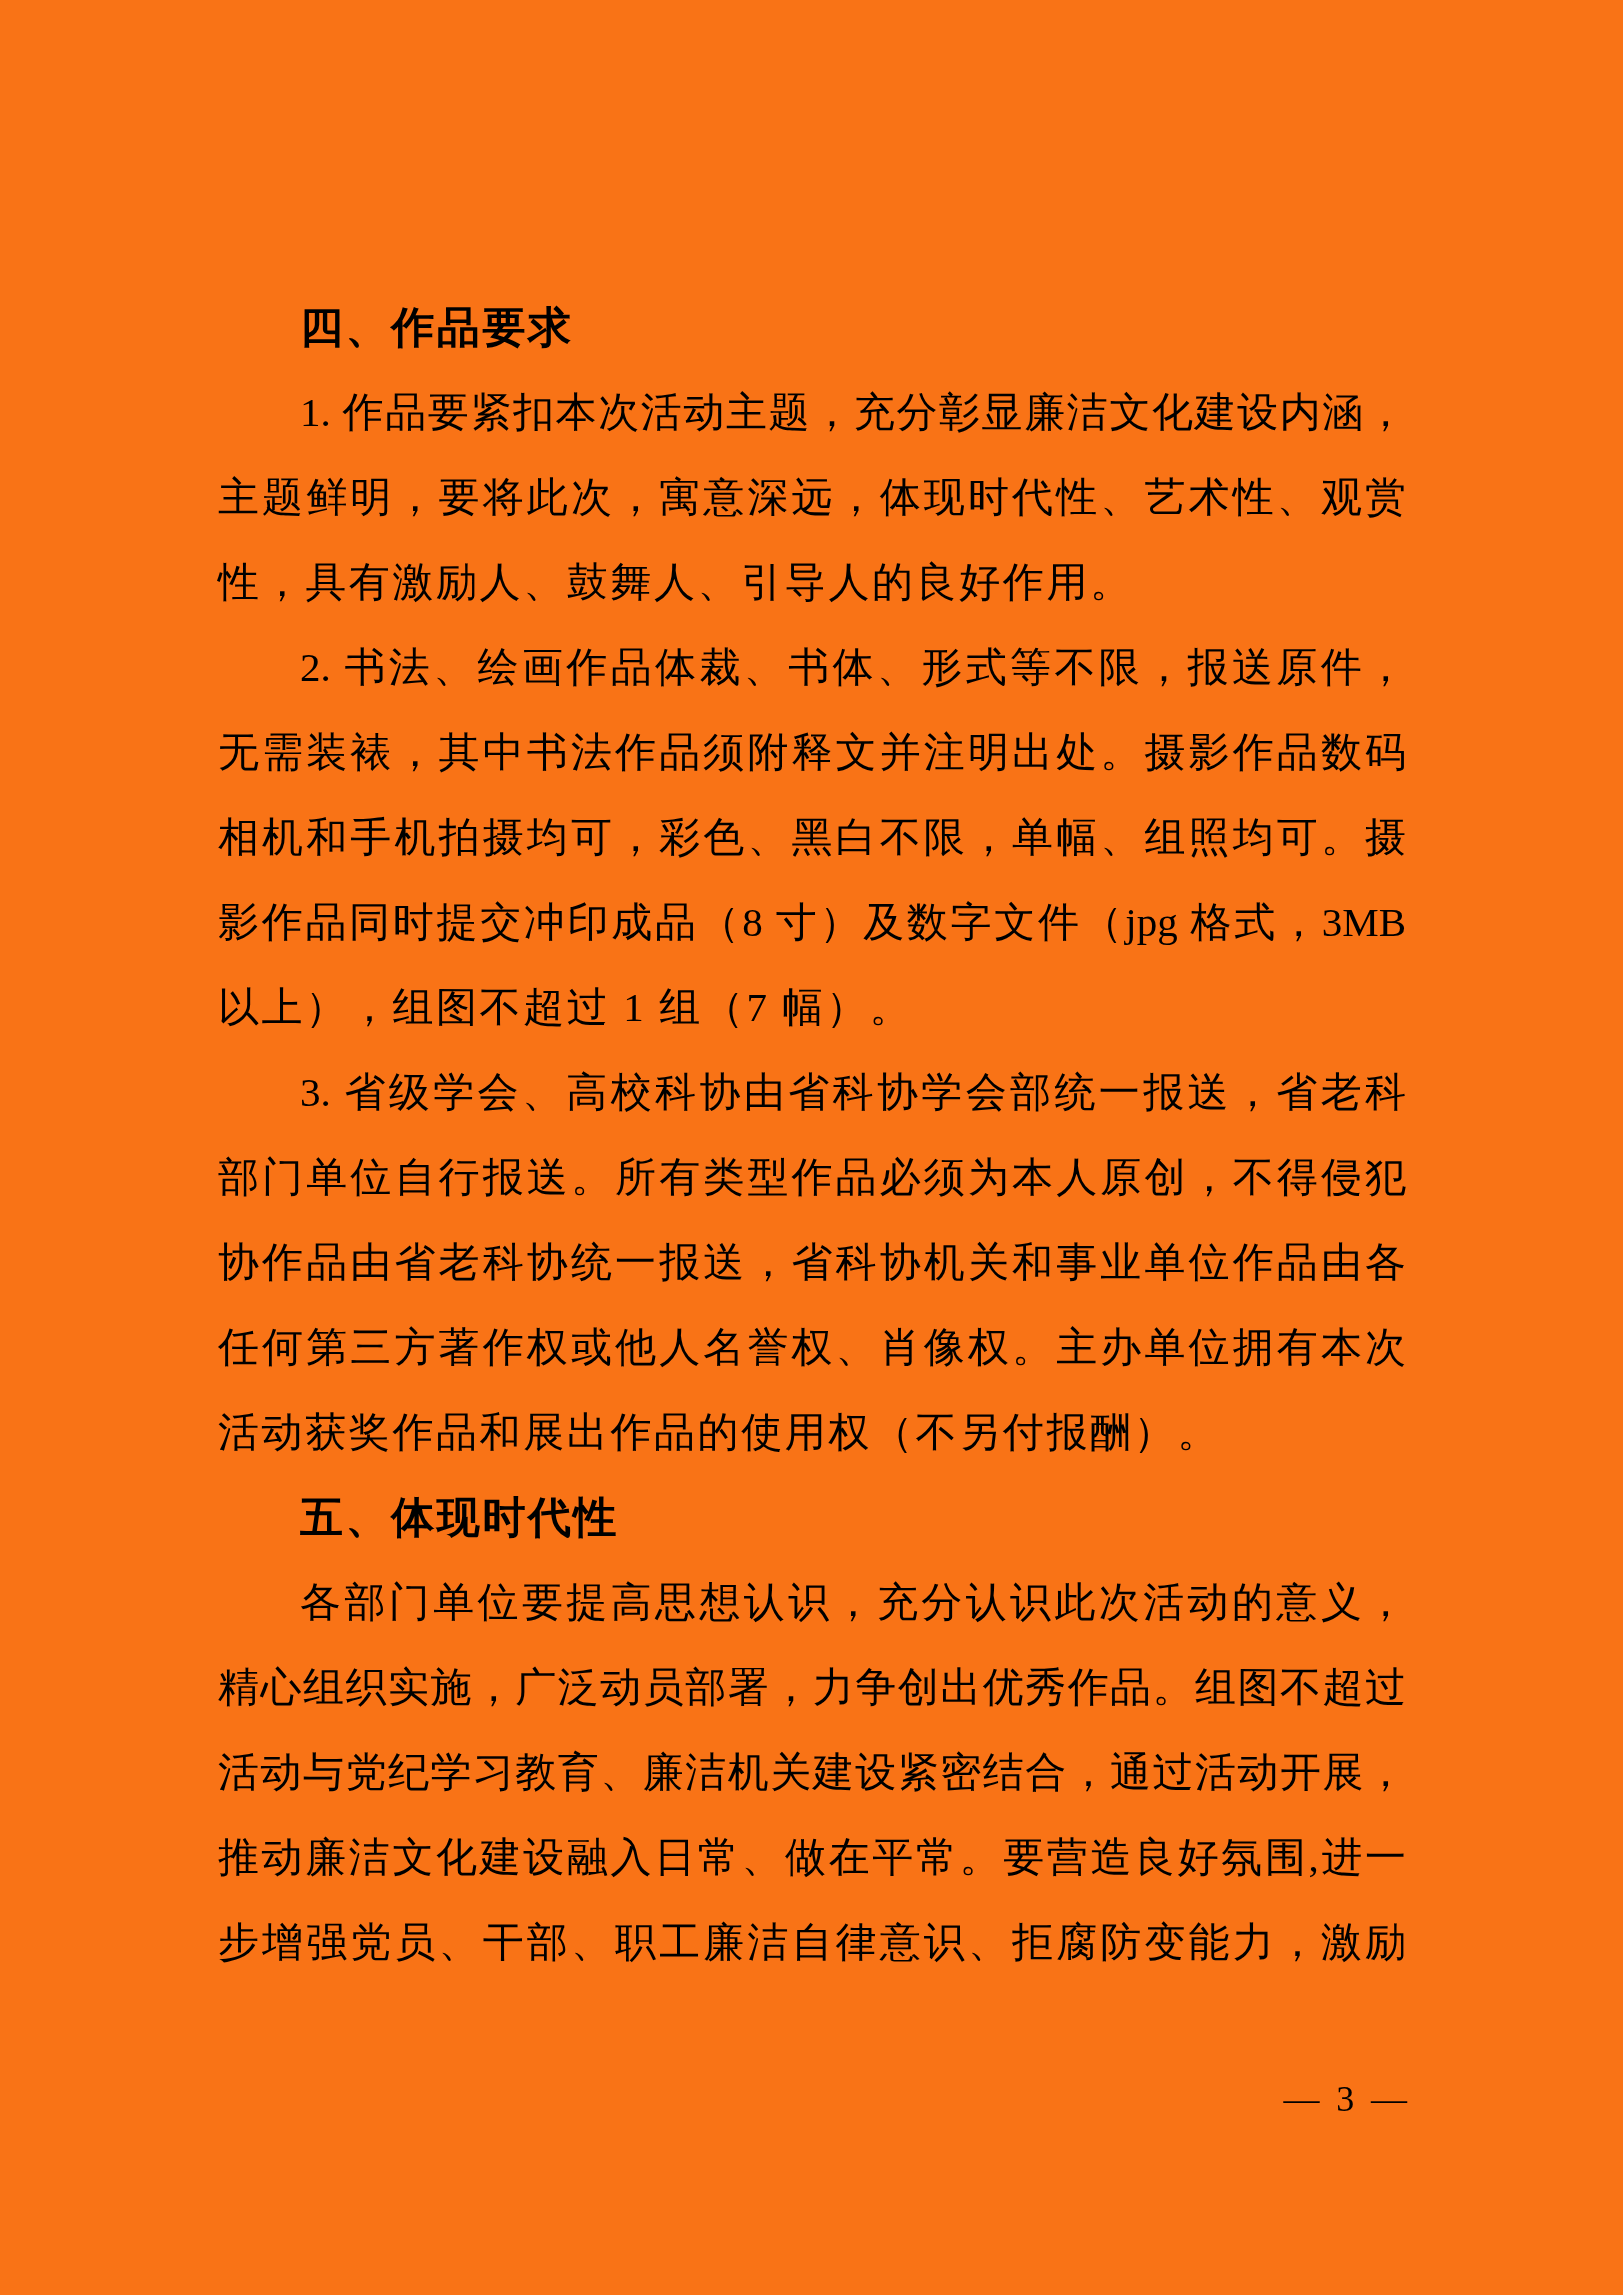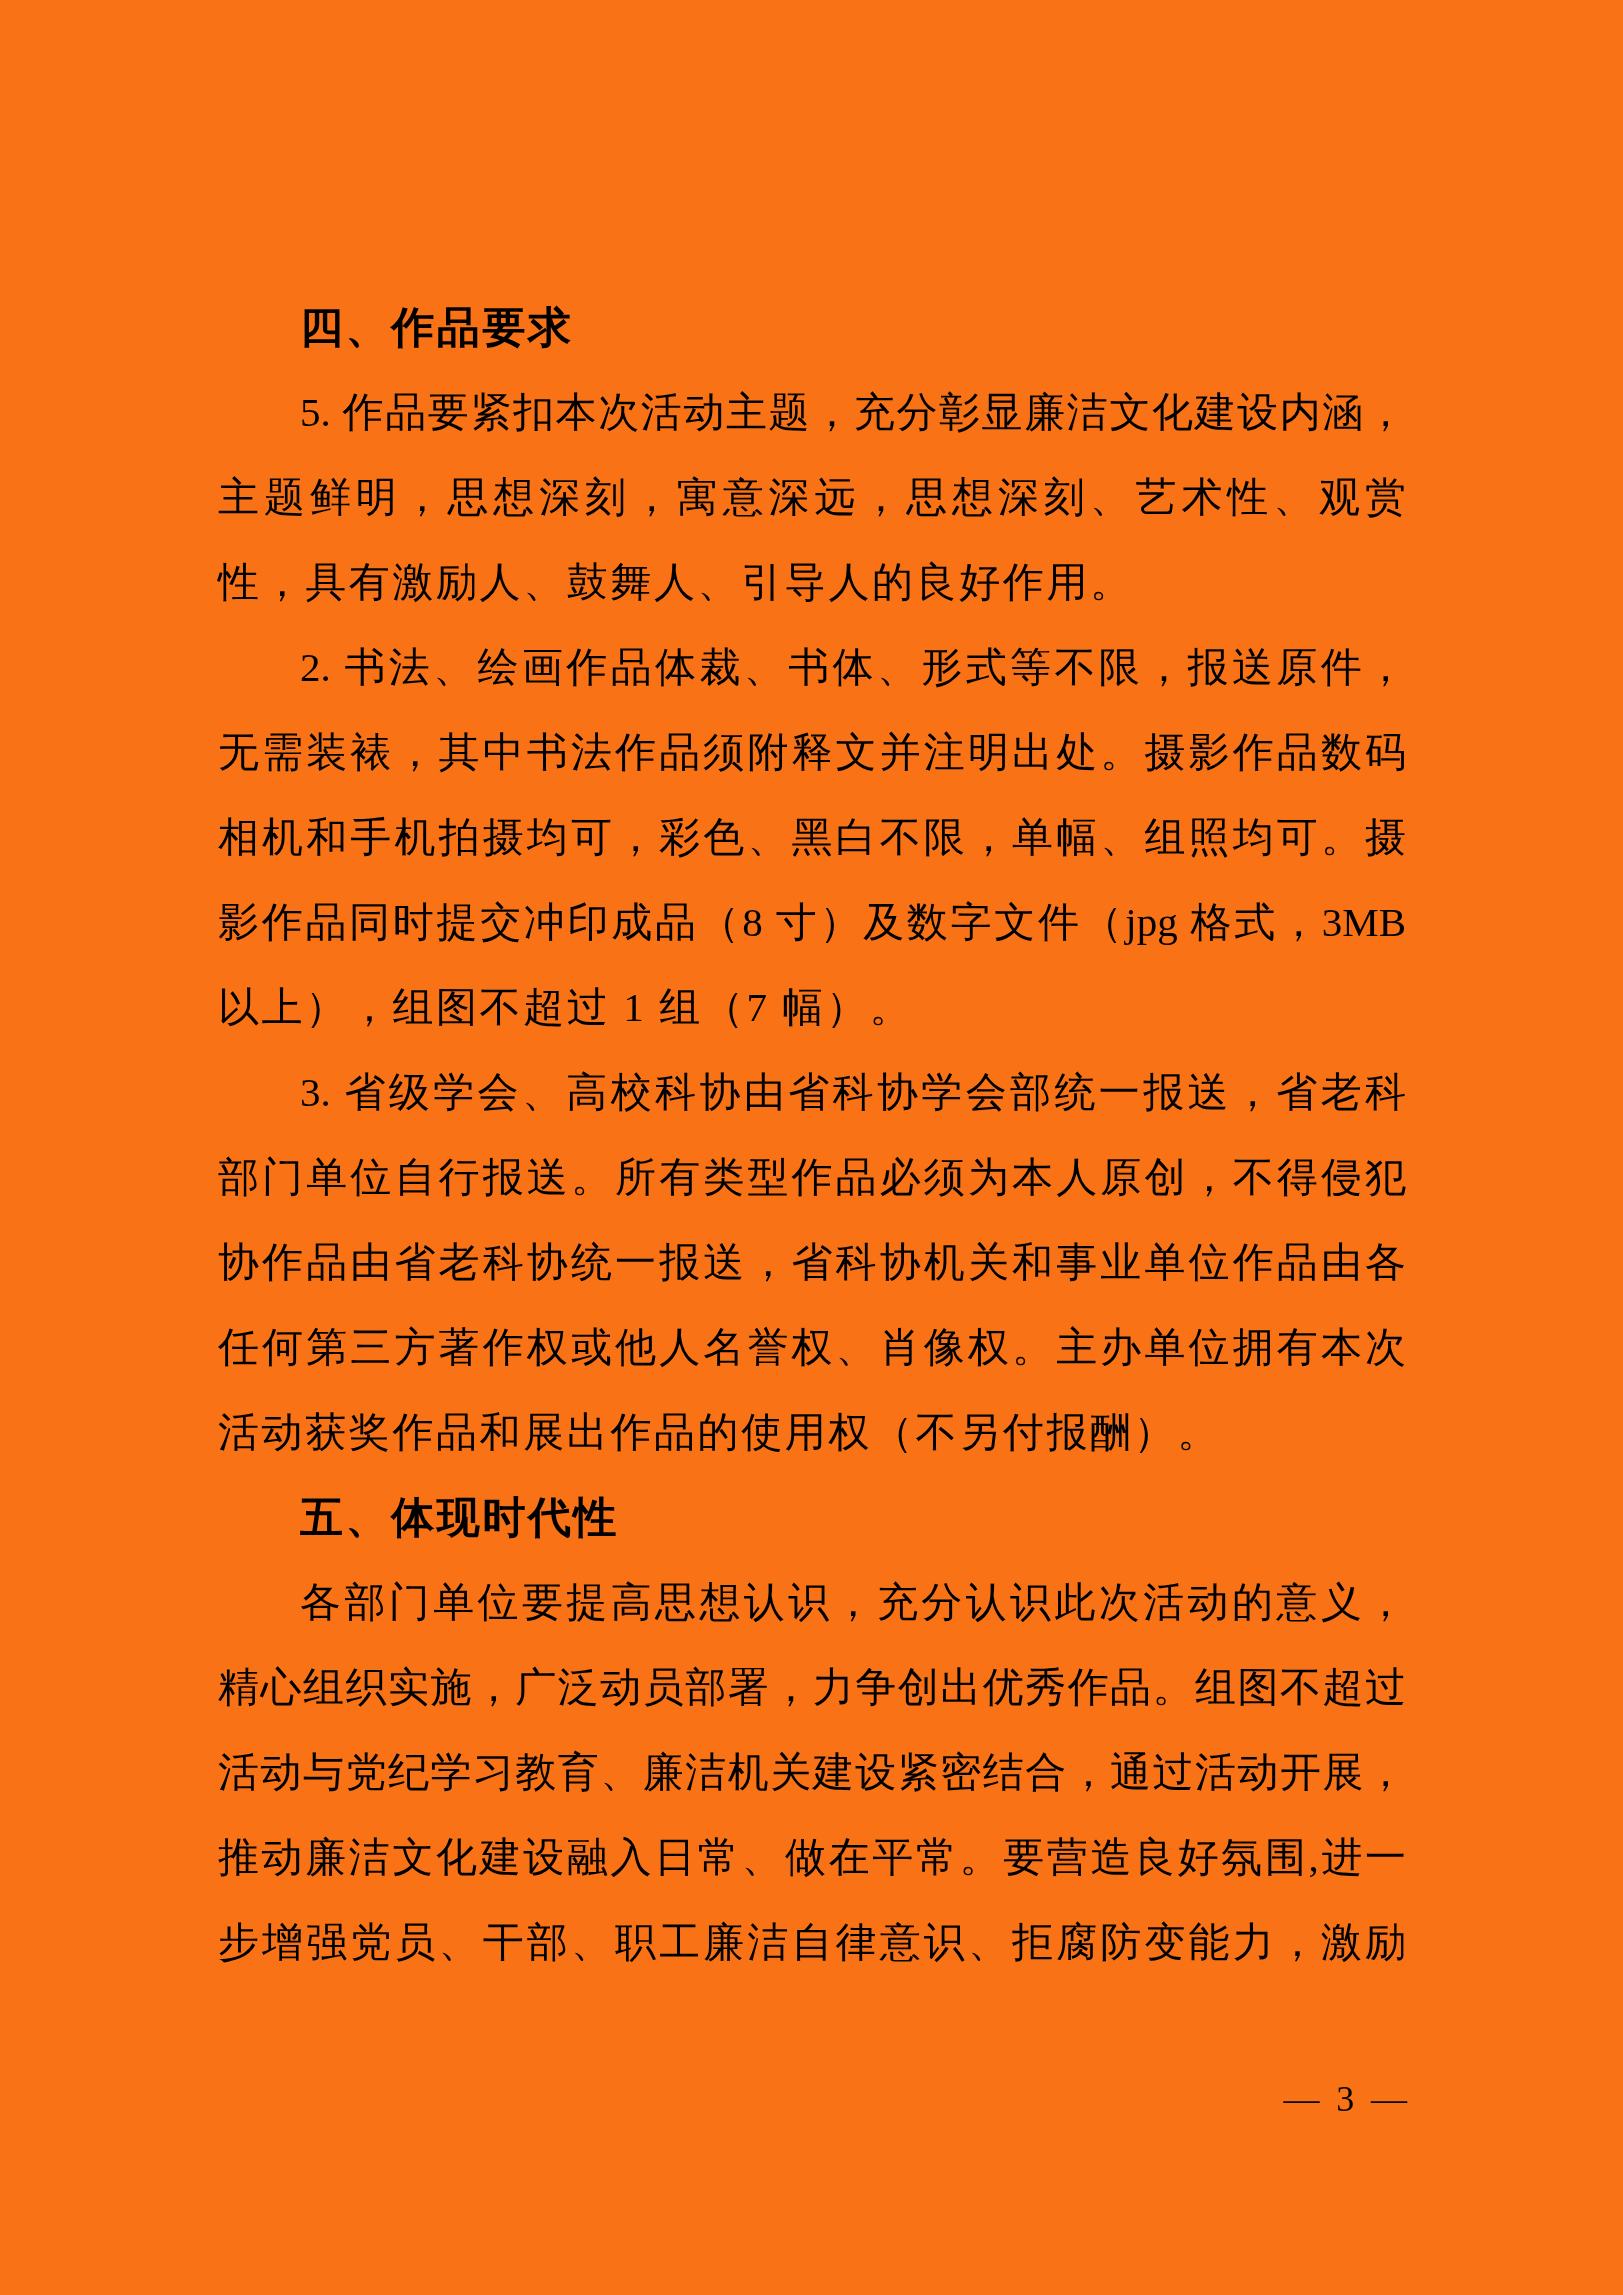--- a/index.html
+++ b/index.html
@@ -58,22 +58,22 @@
     letter-spacing: 3.9px;
     white-space: nowrap;
   }
 </style>
 </head>
 <body>
 
 <div class="page">
   <main class="content" id="doc-content">
       <div class="row heading indent">四、作品要求</div>
-      <div class="row body-line indent fill">5. 作品要紧扣本次活动主题，充分彰显廉洁文化建设内涵，</div>
-      <div class="row body-line fill">主题鲜明，思想深刻，寓意深远，思想深刻、艺术性、观赏</div>
+      <div class="row body-line indent fill">1. 作品要紧扣本次活动主题，充分彰显廉洁文化建设内涵，</div>
+      <div class="row body-line fill">主题鲜明，要将此次，寓意深远，体现时代性、艺术性、观赏</div>
       <div class="row body-line">性，具有激励人、鼓舞人、引导人的良好作用。</div>
       <div class="row body-line indent fill">2. 书法、绘画作品体裁、书体、形式等不限，报送原件，</div>
       <div class="row body-line fill">无需装裱，其中书法作品须附释文并注明出处。摄影作品数码</div>
       <div class="row body-line fill">相机和手机拍摄均可，彩色、黑白不限，单幅、组照均可。摄</div>
       <div class="row body-line fill">影作品同时提交冲印成品（8 寸）及数字文件（jpg 格式，3MB</div>
       <div class="row body-line">以上），组图不超过 1 组（7 幅）。</div>
       <div class="row body-line indent fill">3. 省级学会、高校科协由省科协学会部统一报送，省老科</div>
       <div class="row body-line fill">部门单位自行报送。所有类型作品必须为本人原创，不得侵犯</div>
       <div class="row body-line fill">协作品由省老科协统一报送，省科协机关和事业单位作品由各</div>
       <div class="row body-line fill">任何第三方著作权或他人名誉权、肖像权。主办单位拥有本次</div>

